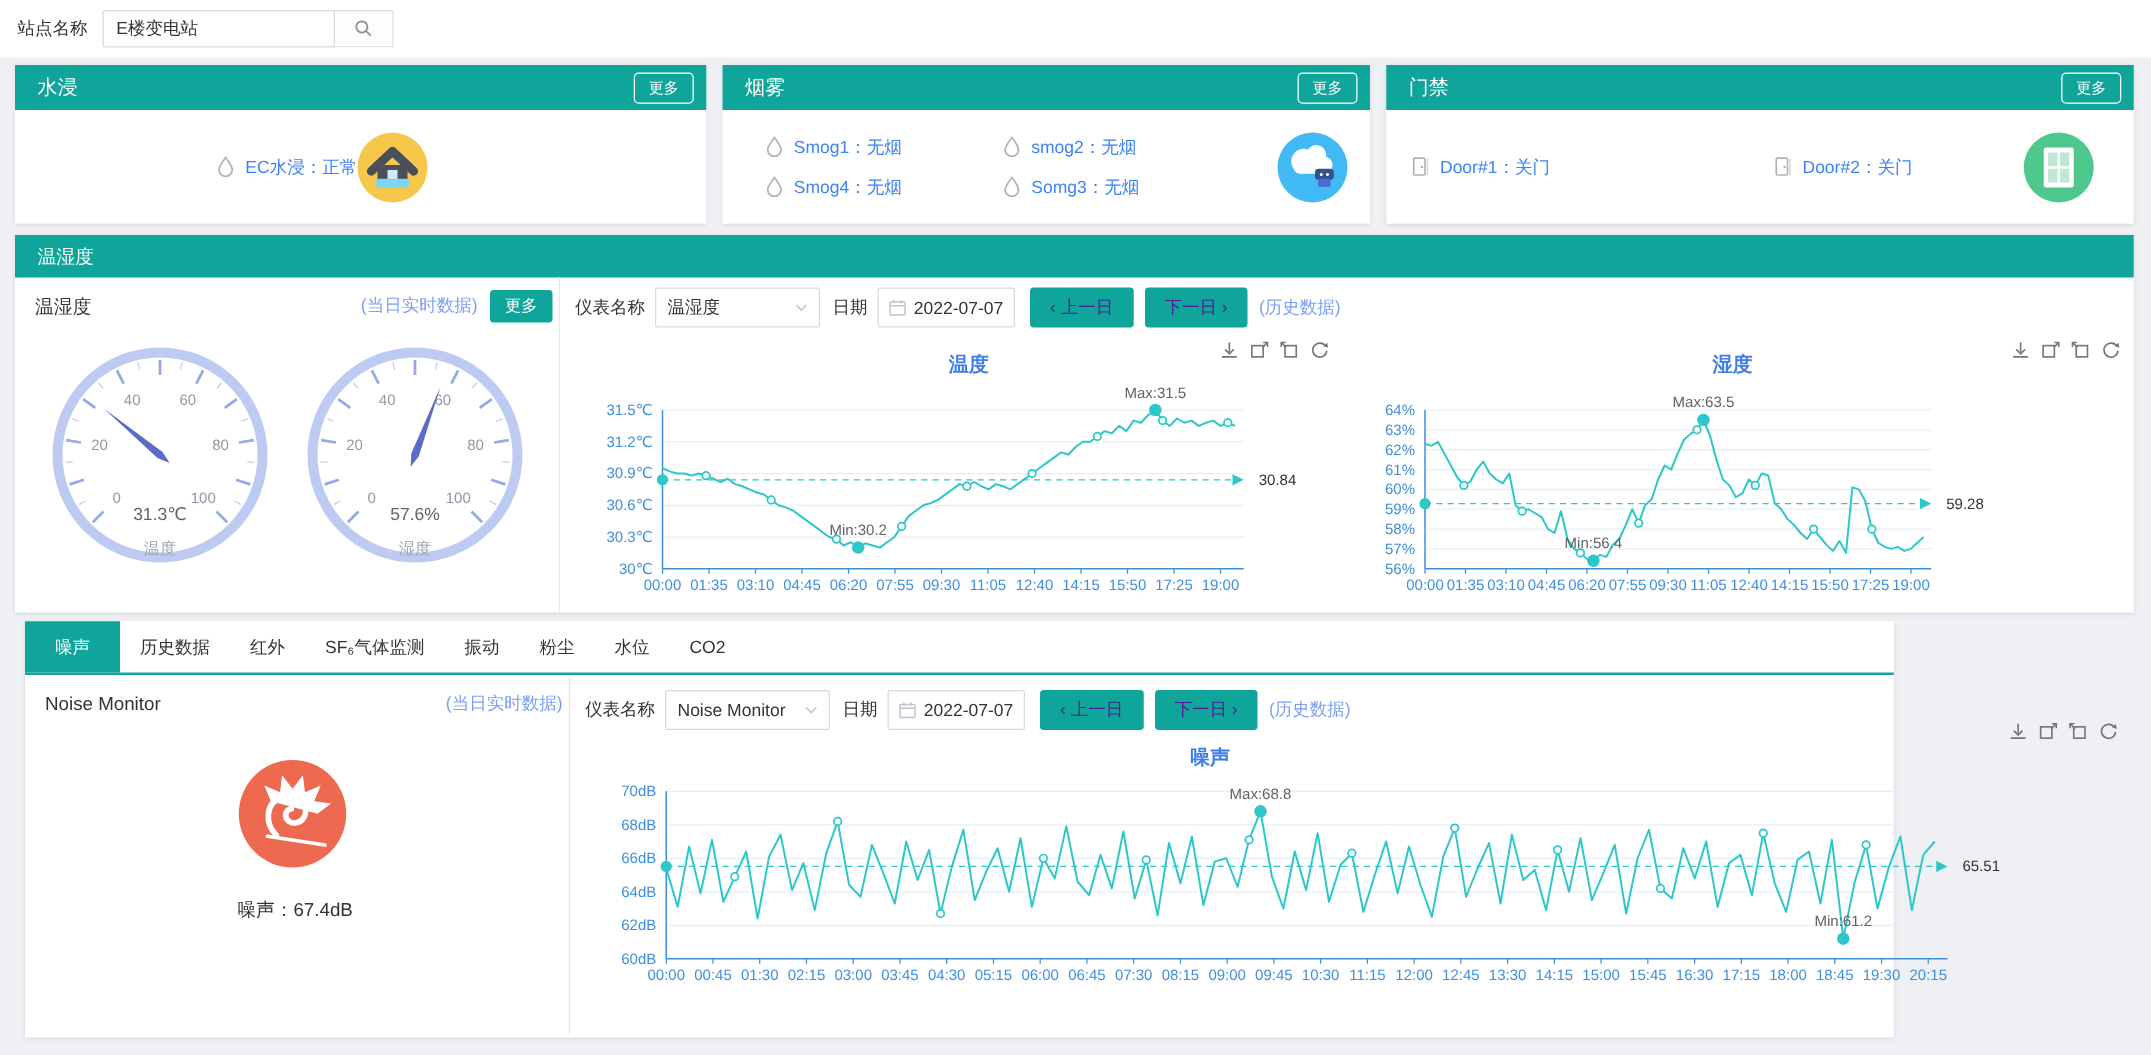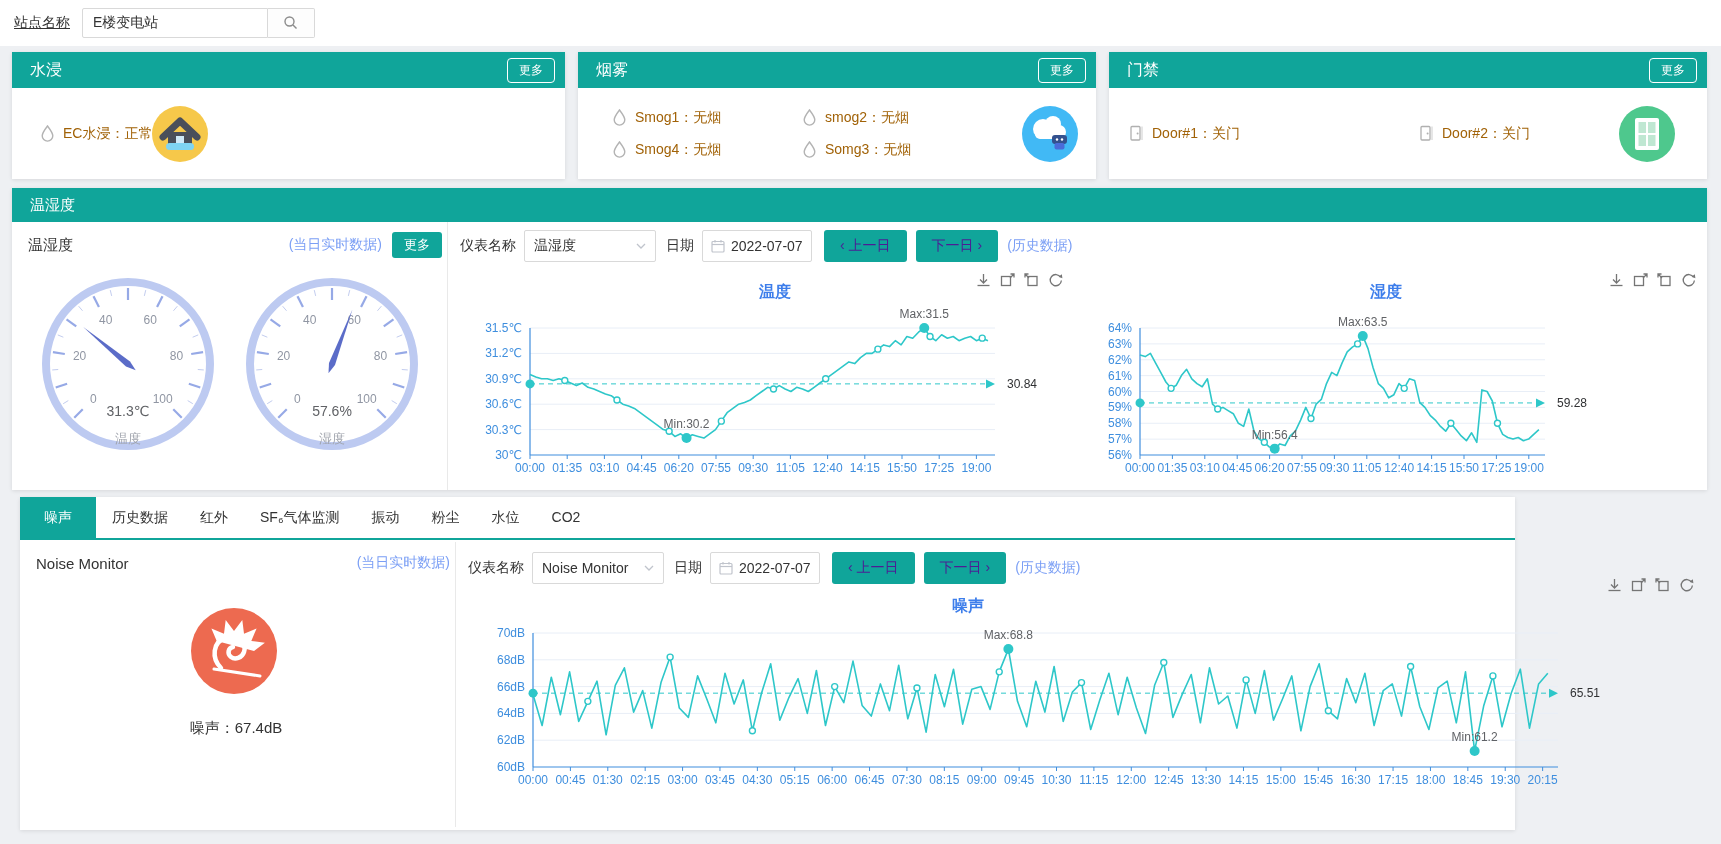--- a/index.html
+++ b/index.html
@@ -1,29 +1,29 @@
 <!DOCTYPE html>
 <html style="--teal: #10A59A; --link: #7B9FF5; --ctitle: #3D7EEB;"><head>
 <meta charset="utf-8">
 <style>
   html,body{margin:0;padding:0;}
   body{font-family:"Liberation Sans","DejaVu Sans",sans-serif;}
   .page{position:relative;width:1721px;height:844px;background:#eef0f3;overflow:hidden;}
   
   .topbar{position:absolute;left:0;top:0;width:100%;height:46px;background:#fff;display:flex;align-items:center;padding-left:14px;box-sizing:border-box;}
-  .tb-label{font-size:14px;color:#333;margin-right:12px;text-decoration:underline;}
+  .tb-label{font-size:14px;color:#333;margin-right:12px;}
   .search-box{display:flex;align-items:stretch;height:30px;}
   .search-box input{width:186px;height:30px;border:1px solid #d9d9d9;border-radius:2px 0 0 2px;padding:0 10px;font-size:14px;color:#333;outline:none;box-sizing:border-box;font-family:inherit;}
   .search-btn{width:46px;border:1px solid #d9d9d9;border-left:none;background:#fdfdfd;border-radius:0 2px 2px 0;display:flex;align-items:center;justify-content:center;cursor:pointer;}
   
   .card{position:absolute;background:#fff;box-shadow:0 1px 4px rgba(0,0,0,.10);}
   .card-header{height:36px;background:var(--teal);color:#fff;display:flex;align-items:center;justify-content:space-between;padding:0 10px 0 18px;font-size:16px;}
   .more-btn{border:1px solid #fff;color:#fff;background:transparent;border-radius:4px;font-size:12px;padding:3px 11px;cursor:pointer;font-family:inherit;}
   .card-body{display:flex;align-items:center;height:91px;}
-  .sensor-item{display:flex;align-items:center;font-size:14px;color:#a16207;}
+  .sensor-item{display:flex;align-items:center;font-size:14px;color:#3b82f6;}
   .sensor-item .sicon{margin-right:8px;display:flex;}
   .badge{width:56px;height:56px;border-radius:50%;display:flex;align-items:center;justify-content:center;}
   
   .panel-header{height:34px;background:var(--teal);color:#fff;display:flex;align-items:center;padding-left:18px;font-size:15px;}
   .sub-left-row{position:absolute;left:16px;top:44px;width:414px;display:flex;align-items:center;justify-content:space-between;}
   .zone-label{font-size:15px;color:#333;}
   .blue-link{color:var(--link);font-size:14px;cursor:pointer;text-decoration:none;}
   .teal-chip{background:var(--teal);color:#fff;border:none;border-radius:3px;font-size:13px;height:26px;padding:0 12px;cursor:pointer;margin-left:10px;font-family:inherit;}
   .vdivider{position:absolute;width:1px;background:#e9e9e9;}
   
@@ -60,21 +60,21 @@
           </svg>
       </div>
     </div>
   </div>
 
   <div class="card" style="left:12px;top:52px;width:553px;height:127px;">
     <div class="card-header">
       <span>水浸</span>
       <button class="more-btn">更多</button>
     </div>
-    <div class="card-body" style="padding:0 90px 0 28px;justify-content:flex-start;">
+    <div class="card-body" style="padding:0 90px 0 28px;justify-content:center;">
       <div class="sensor-item">
         <span class="sicon">
           <svg width="15" height="17" viewBox="0 0 15 17">
               <path d="M7.5,1 C7.5,1 2.2,8 2.2,10.8 a5.3,5.3 0 0 0 10.6,0 C12.8,8 7.5,1 7.5,1 Z" fill="none" stroke="#b3b3b3" stroke-width="1.4"></path>
             </svg>
         </span>
         <span>EC水浸：正常</span>
       </div>
       <div class="badge" style="background: rgb(246, 200, 74);">
         <svg width="56" height="56" viewBox="-28 -28 56 56">

